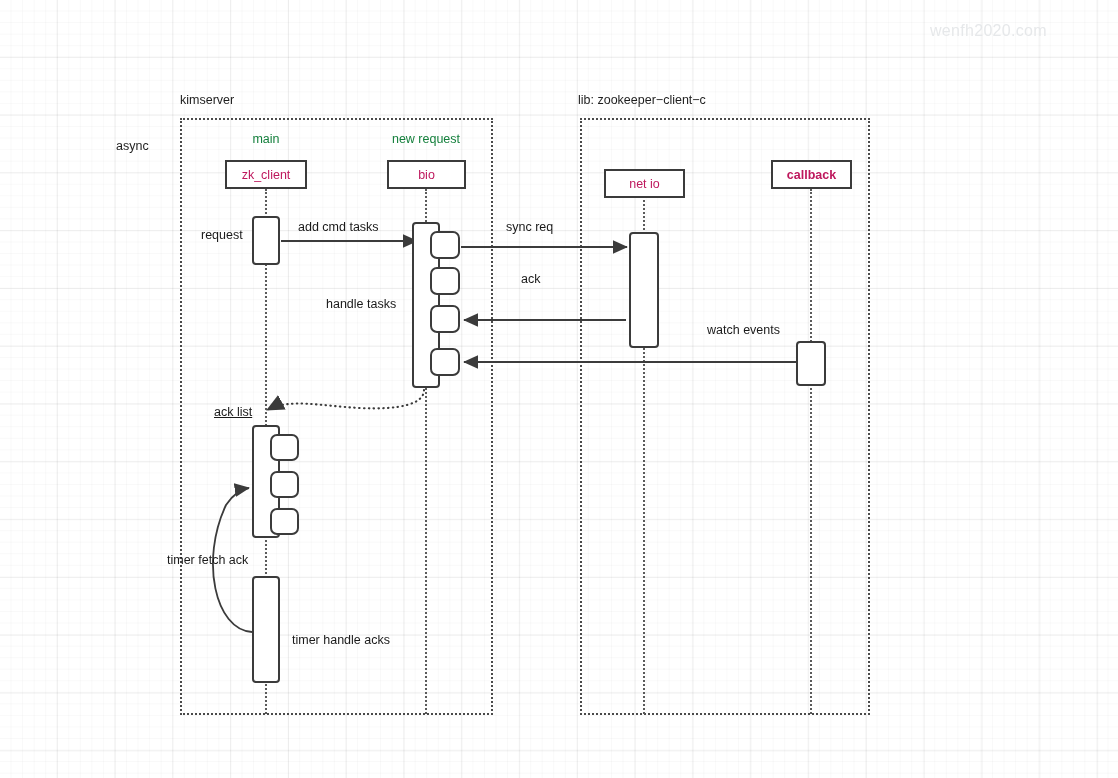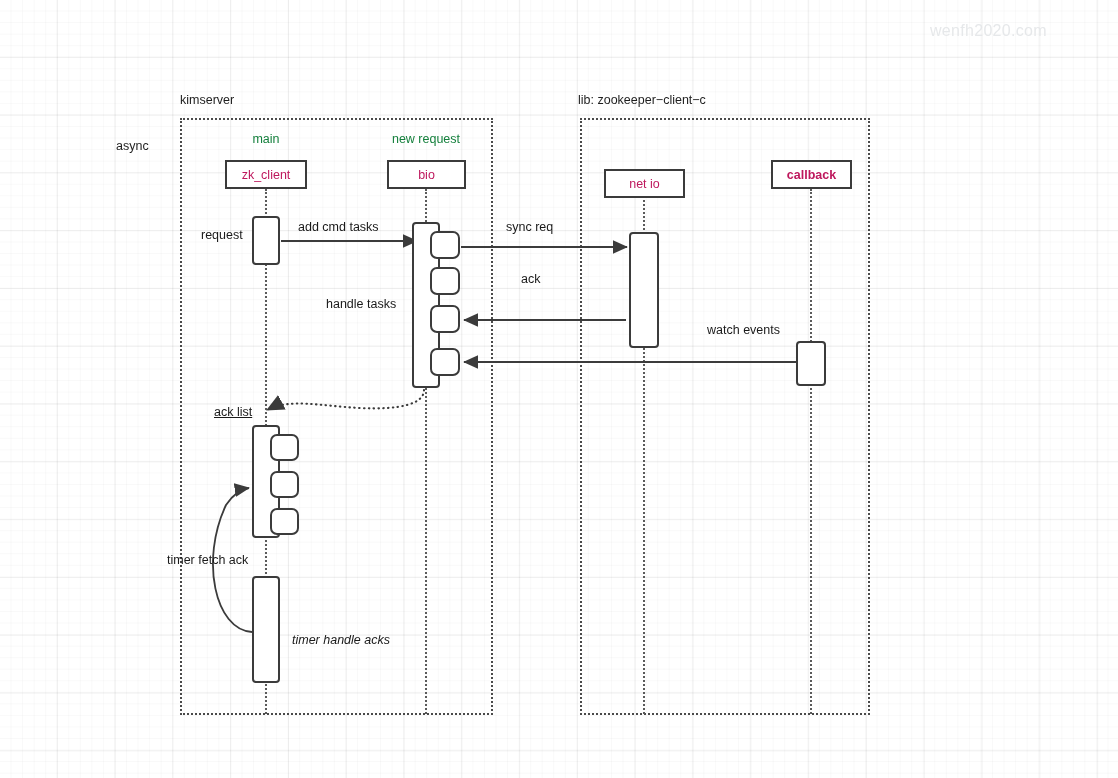--- a/index.html
+++ b/index.html
@@ -158,21 +158,21 @@
 <div class="activation" style="left:252px; top:216px; width:28px; height:49px;"></div>
 <div class="msg-label" style="left:201px; top:228px;">request</div>
 
 <div class="activation" style="left:252px; top:425px; width:28px; height:113px;"></div>
 <div class="subtask" style="left:270px; top:434px; width:29px; height:27px;"></div>
 <div class="subtask" style="left:270px; top:471px; width:29px; height:27px;"></div>
 <div class="subtask" style="left:270px; top:508px; width:29px; height:27px;"></div>
 <div class="msg-label" style="left:214px; top:405px;text-decoration:underline;">ack list</div>
 
 <div class="activation" style="left:252px; top:576px; width:28px; height:107px;"></div>
-<div class="msg-label" style="left:292px; top:633px;font-style:italic;">timer handle acks</div>
+<div class="msg-label" style="left:292px; top:633px;">timer handle acks</div>
 <div class="msg-label" style="left:167px; top:553px;">timer fetch ack</div>
 
 <div class="activation" style="left:412px; top:222px; width:28px; height:166px;"></div>
 <div class="subtask" style="left:430px; top:231px; width:30px; height:28px;"></div>
 <div class="subtask" style="left:430px; top:267px; width:30px; height:28px;"></div>
 <div class="subtask" style="left:430px; top:305px; width:30px; height:28px;"></div>
 <div class="subtask" style="left:430px; top:348px; width:30px; height:28px;"></div>
 <div class="msg-label" style="left:326px; top:297px;">handle tasks</div>
 
 <div class="activation" style="left:629px; top:232px; width:30px; height:116px;"></div>

